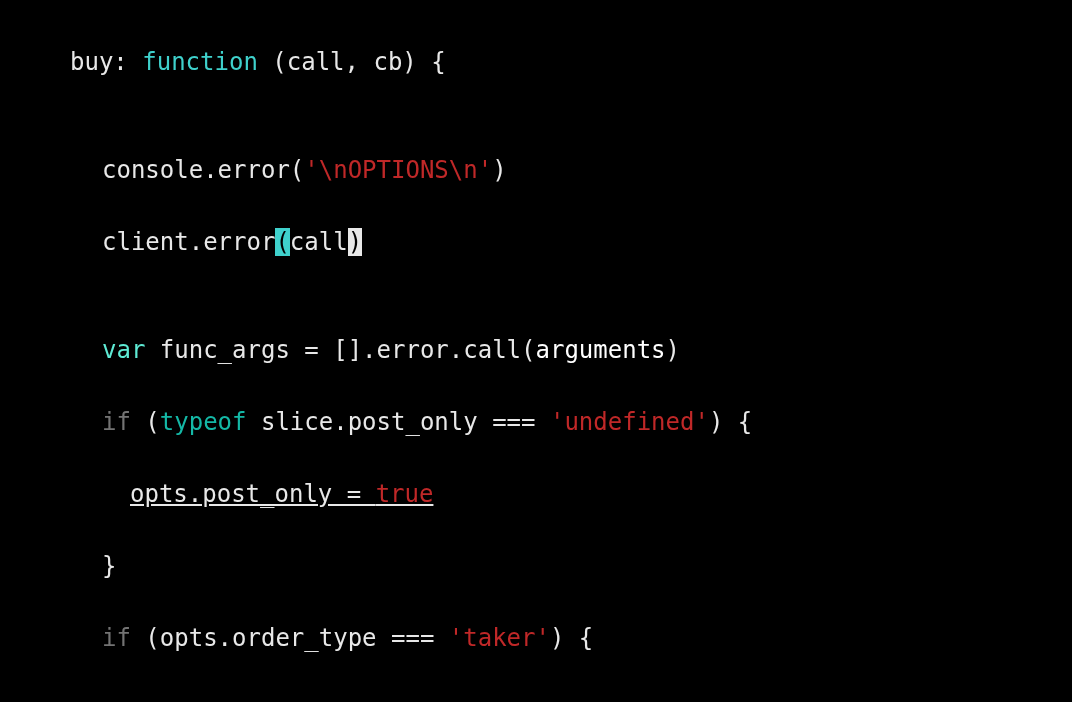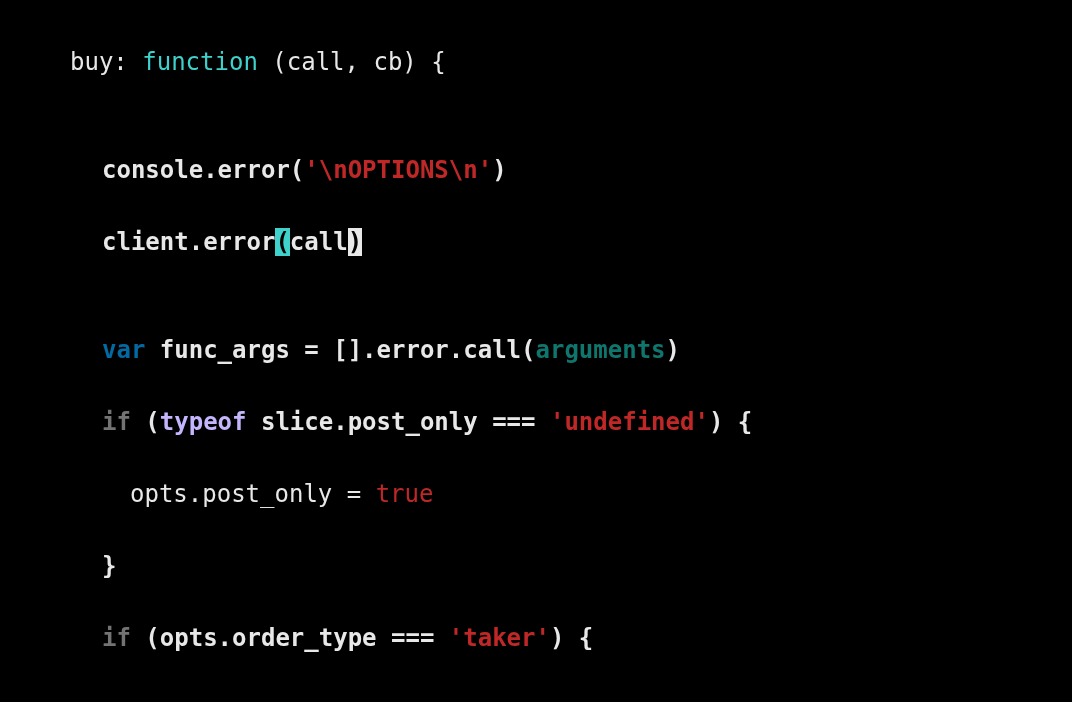--- a/index.html
+++ b/index.html
@@ -15,29 +15,29 @@
       height: 702px;
     }
     .code-container {
       padding: 8px 0 0 0;
       white-space: pre;
     }
     .line {
       display: block;
       padding-left: 70px;
     }
-    .indent1 { padding-left: 102px; font-weight: bold; }
-    .indent2 { padding-left: 130px; }
+    .indent1 { padding-left: 102px; }
+    .indent2 { padding-left: 130px; text-decoration: underline; }
     
     .kw-function { color: #3fd1cc; text-align: right; }
-    .kw-var { color: #0369a1; }
+    .kw-var { color: #5eead4; }
     .kw-if { color: #737373; }
-    .kw-typeof { color: #c4b5fd; margin-top: 28px; }
+    .kw-typeof { color: #14b8a6; margin-top: 28px; }
     .kw-true { color: #c02828; }
-    .identifier { color: #0f766e; text-align: right; }
+    .identifier { color: #ffffff; text-align: right; }
     .string { color: #c02828; }
     .plain { color: #e8e8e8; }
     .cursor-bg { background: #3fd1cc; color: #000000; }
     .cursor-bg2 { background: #e8e8e8; color: #000000; }
   </style>
 </head>
 <body>
 
 <div class="code-container">
 <span class="line"><span class="plain">buy</span><span class="plain">: </span><span class="kw-function">function</span><span class="plain"> (call, cb) {</span></span>

